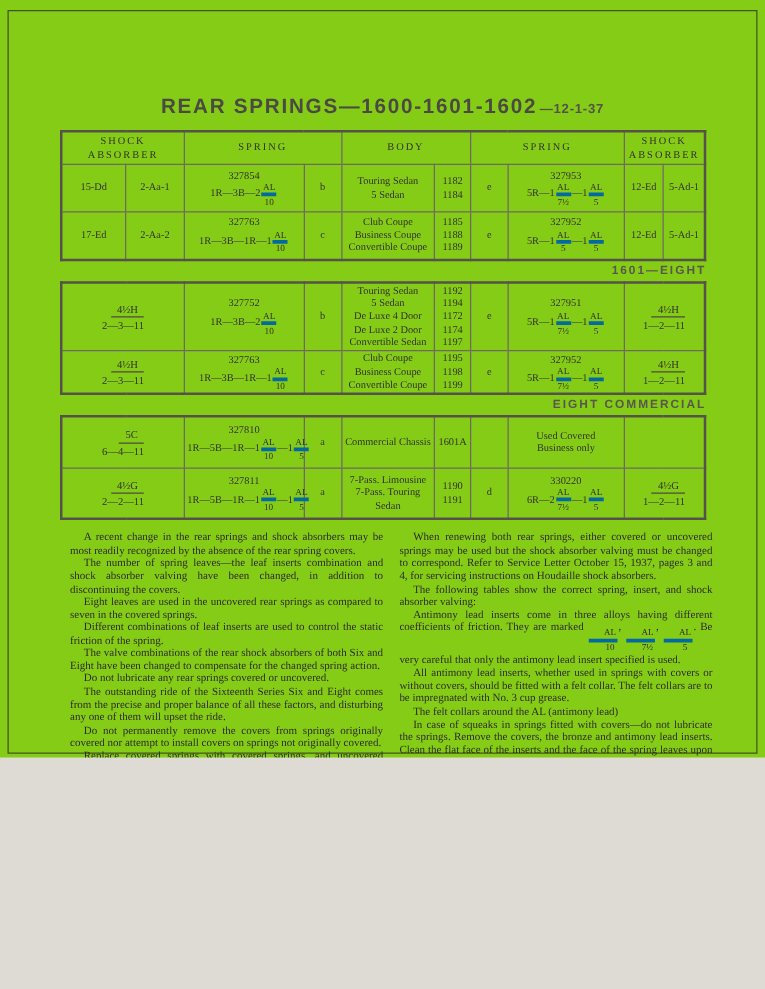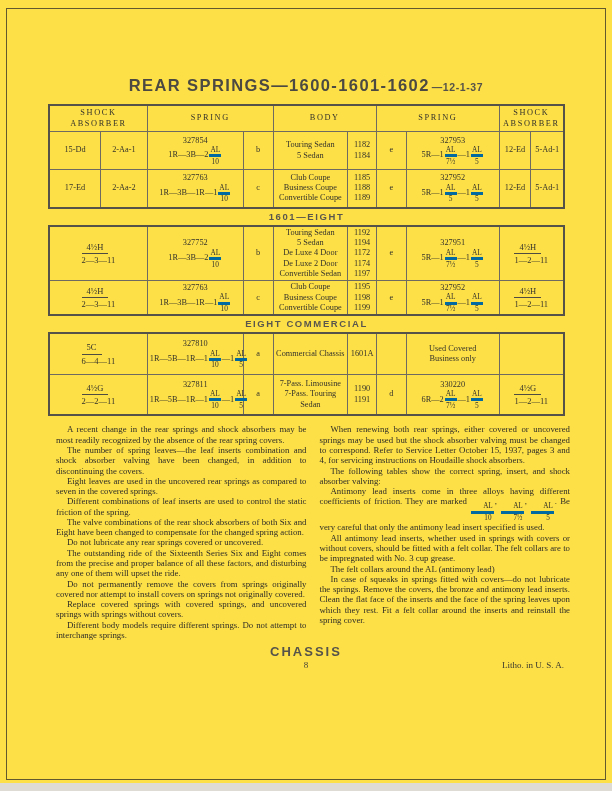--- a/index.html
+++ b/index.html
@@ -1,17 +1,17 @@
 <!DOCTYPE html>
 <html><head>
 <meta charset="utf-8">
 <style>
   html,body{margin:0;padding:0;}
   body{background:#dddbd4;font-family:"Liberation Serif",serif;}
-  .page{position:relative;width:612px;height:783px;background:#fde047;margin:0 auto;overflow:hidden;color:#33312b;}
+  .page{position:relative;width:612px;height:606px;background:#84cc16;margin:0 auto;overflow:hidden;color:#33312b;}
   .scan-edge{position:absolute;left:6px;top:8px;right:6px;bottom:3px;border:1px solid rgba(45,44,39,.75);pointer-events:none;}
 
   .title{margin-top:76px;text-align:center;font-family:"Liberation Sans",sans-serif;font-weight:700;
          font-size:16.5px;letter-spacing:1.4px;color:#4b4942;}
   .title .date{font-size:10.5px;letter-spacing:.6px;margin-left:2px;color:#55524a;}
 
   
   #tables{margin:9px 0 0 48px;width:517px;}
   table.springs{border-collapse:collapse;table-layout:fixed;width:100%;color:#34322b;
                 border:2px solid #55524a;}
@@ -22,24 +22,24 @@
   table.sec-s1600 tr.data{height:38px;}
   table.sec-comm tr.data{height:41px;}
   td.style-cell{text-align:left;padding-left:6px;}
   .stamp{font-family:"Liberation Sans",sans-serif;font-weight:700;letter-spacing:1.6px;color:#5a564e;}
   tr.gh td.stamp{font-size:9px;}
   .pn{font-size:8.3px;}
   .formula{display:inline-flex;align-items:center;white-space:pre;font-size:8.3px;}
   .fr{display:inline-flex;flex-direction:column;align-items:center;font-size:7.4px;line-height:1.05;margin:0 1px;}
   .fr .fn{border-bottom:3px solid #0369a1;padding:0 1px 0.5px;}
   .fr .fd{padding-top:0.5px;}
-  .stack{display:inline-flex;flex-direction:column;align-items:flex-start;font-size:8.5px;line-height:1.2;}
+  .stack{display:inline-flex;flex-direction:column;align-items:flex-end;font-size:8.5px;line-height:1.2;}
   .stack .top{border-bottom:1px solid #4e4b43;padding:0 5px 1px;}
   .stack .bot{padding-top:1px;}
-  .band{width:517px;text-align:center;padding:2px 0 3px;font-size:9.5px;}
+  .band{width:517px;text-align:right;padding:2px 0 3px;font-size:9.5px;}
 
   
   .cols{display:flex;gap:13px;margin:8px 42px 0 56px;}
   .col{flex:1;font-size:8.8px;line-height:1.17;text-align:justify;color:#2f2d27;}
   .col p{margin:0;text-indent:11px;}
   .col .fr{font-size:7.2px;vertical-align:-4px;margin:0 1px;}
 
   
   .footer{position:relative;height:46px;margin-top:4px;}
   .chassis{text-align:center;font-family:"Liberation Sans",sans-serif;font-weight:700;

